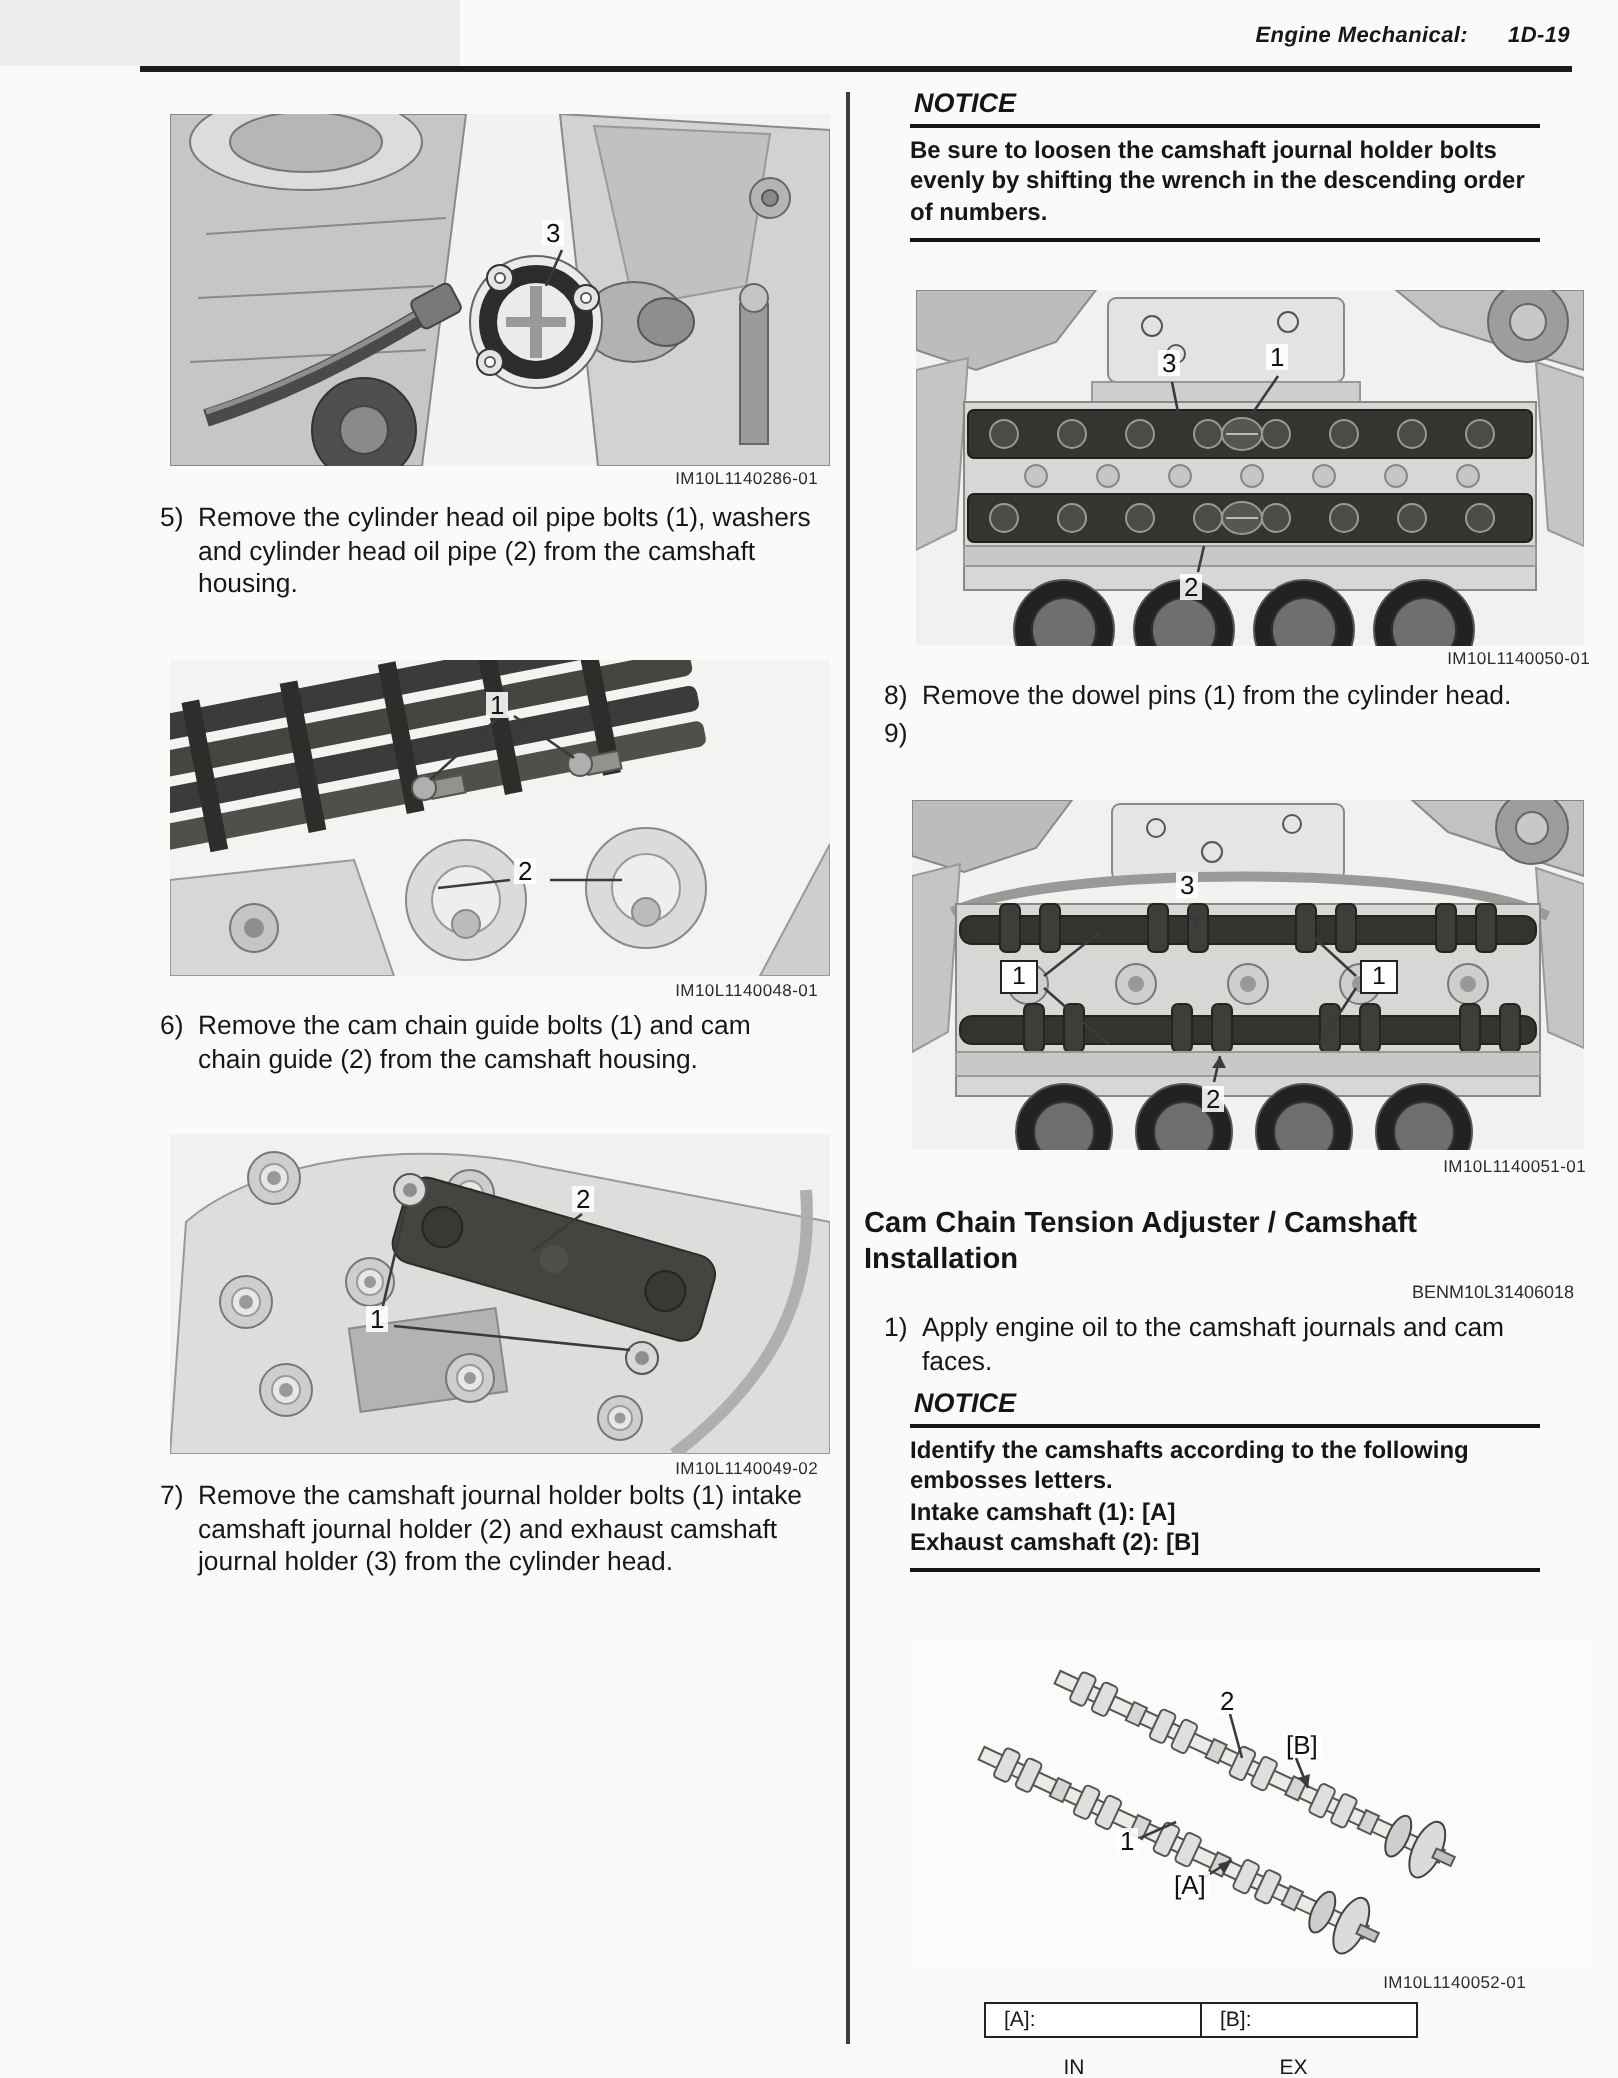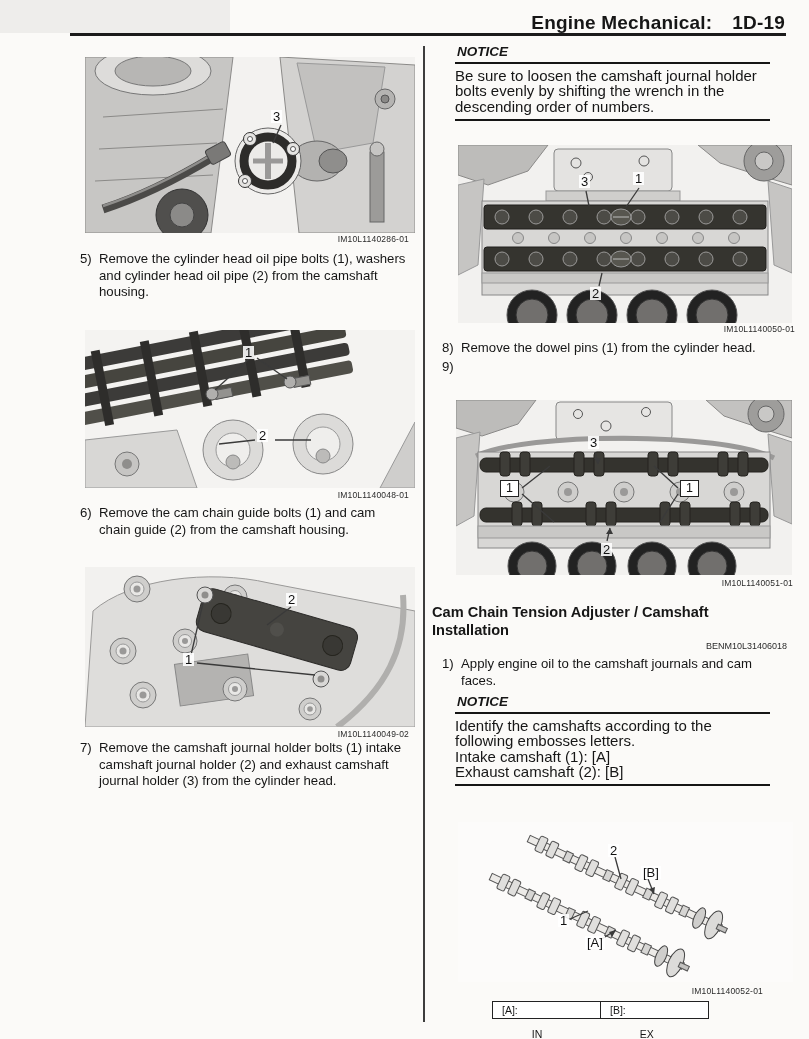--- a/index.html
+++ b/index.html
@@ -4,21 +4,21 @@
 <style>
   html,body{margin:0;padding:0;}
   body{
     width:809px;height:1039px;position:relative;overflow:hidden;
     background:#fbfaf8;color:#161616;
     font-family:"Liberation Sans","DejaVu Sans",sans-serif;
     -webkit-font-smoothing:antialiased;
   }
   .abs{position:absolute;}
   .scan-tint{left:0;top:0;width:230px;height:33px;background:#eeedeb;}
-  .page-header{top:12px;right:24px;text-align:right;font-weight:bold;font-size:19px;letter-spacing:.2px;}
+  .page-header{top:12px;right:24px;text-align:right;font-weight:bold;font-size:11px;letter-spacing:.2px;font-style:italic;}
   .page-header .page-code{margin-left:20px;}
   .header-rule{left:70px;right:23px;top:33px;height:2.5px;background:#1b1b1b;}
   .col-divider{left:423px;top:46px;width:2px;height:976px;background:#3d3d3d;}
 
   .figure{position:absolute;}
   .figure svg{display:block;}
   .fig-caption{position:absolute;font-size:8.5px;color:#2b2b2b;letter-spacing:.2px;}
   .callout{
     position:absolute;font-size:13px;line-height:13px;color:#111;
     background:rgba(255,255,255,.88);padding:0 2px;
@@ -26,21 +26,21 @@
   .callout.boxed{border:1.4px solid #222;background:#fff;padding:1px 5px;font-size:12.5px;}
 
   .step{position:absolute;display:flex;font-size:13.2px;line-height:16.5px;}
   .step .num{flex:none;width:19px;}
   .heading{position:absolute;font-weight:bold;font-size:14.6px;line-height:17.5px;}
   .ref-code{position:absolute;font-size:9px;color:#2b2b2b;}
 
   .notice{position:absolute;}
   .notice .notice-label{font-weight:bold;font-style:italic;font-size:13.5px;padding-left:2px;}
   .notice .rule{height:2.2px;background:#151515;margin:3px 0 4px 0;}
-  .notice .notice-body{font-weight:normal;font-size:15px;line-height:15.2px;}
+  .notice .notice-body{font-weight:bold;font-size:12px;line-height:15.2px;}
   .notice .rule.bottom{margin-top:5px;}
 
   .id-table{
     position:absolute;display:flex;border:1.2px solid #222;background:#fff;
     font-size:10.5px;line-height:14px;align-items:center;
   }
   .id-table .cell{display:flex;height:100%;align-items:center;padding-left:9px;box-sizing:border-box;}
   .id-table .cell.first{border-right:1.2px solid #222;}
   .id-table .val{margin-left:14px;margin-top:48px;}
 

